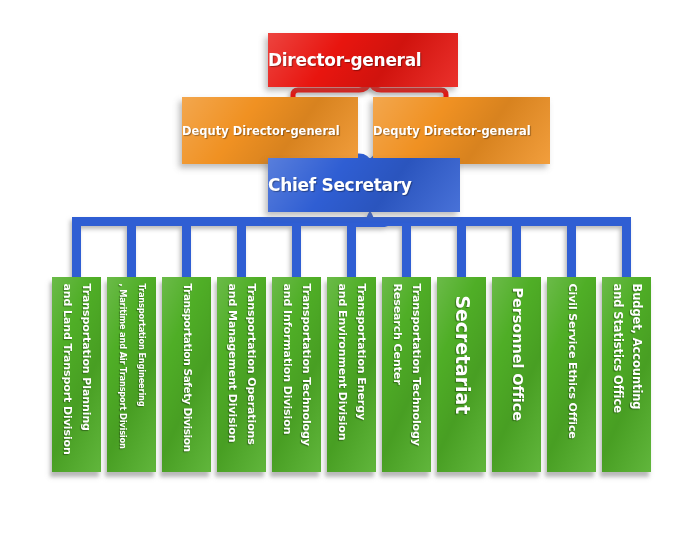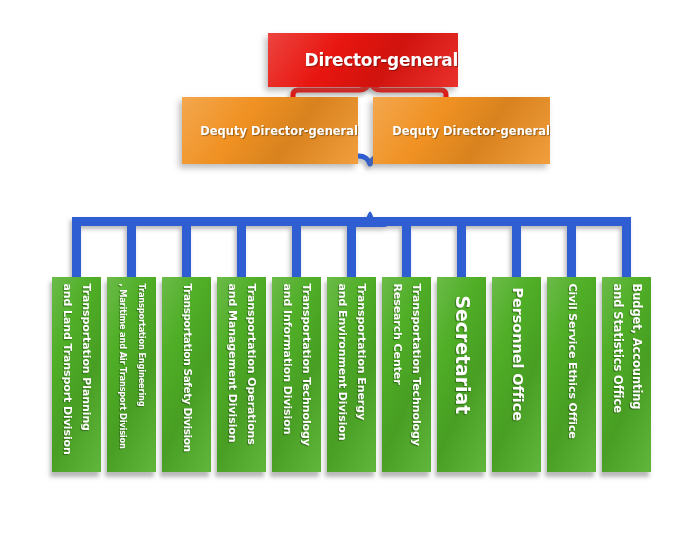--- a/index.html
+++ b/index.html
@@ -2,21 +2,21 @@
 <html><head>
 <meta charset="utf-8">
 <style>
   html,body{margin:0;padding:0;background:#fff;}
   .canvas{
     position:relative;width:692px;height:540px;background:#ffffff;overflow:hidden;
     font-family:"DejaVu Sans","Liberation Sans",sans-serif;
   }
   svg.connectors{position:absolute;left:0;top:0;filter:drop-shadow(-2px 3px 2px rgba(115,115,115,0.5));}
   .box{
-    position:absolute;display:flex;align-items:center;justify-content:flex-end;
+    position:absolute;display:flex;align-items:center;justify-content:flex-start;
     color:#fff;font-weight:bold;white-space:nowrap;
     box-shadow:-3px 4px 6px rgba(110,110,110,0.45);
     background-image:linear-gradient(125deg, rgba(255,255,255,0.20), rgba(255,255,255,0) 35%, rgba(0,0,0,0.10) 62%, rgba(255,255,255,0.12));
     text-shadow:1px 1px 1px rgba(0,0,0,0.35);
   }
   .director{left:268px;top:33px;width:190px;height:54px;background-color:#e8150f;font-size:17px;letter-spacing:-0.3px;}
   .deputy{top:97px;height:67px;background-color:#f09122;font-size:11.5px;}
   .deputy-left{left:182px;width:176px;}
   .deputy-right{left:373px;width:177px;}
   .chief{left:268px;top:158px;width:192px;height:54px;background-color:#2f5ed3;font-size:17px;letter-spacing:-0.3px;}
@@ -72,20 +72,23 @@
   </div>
 
   <div class="box deputy deputy-left">
     <span class="lbl">Dequty Director-general</span>
   </div>
 
   <div class="box deputy deputy-right">
     <span class="lbl">Dequty Director-general</span>
   </div>
 
+  <div class="box chief">
+    <span class="lbl">Chief Secretary</span>
+  </div>
 
   <div class="depts">
     <div class="dept">
       <div class="rot">
           <span class="dlbl">Transportation Planning
 and Land Transport Division</span>
         </div>
     </div>
     <div class="dept">
       <div class="rot">

